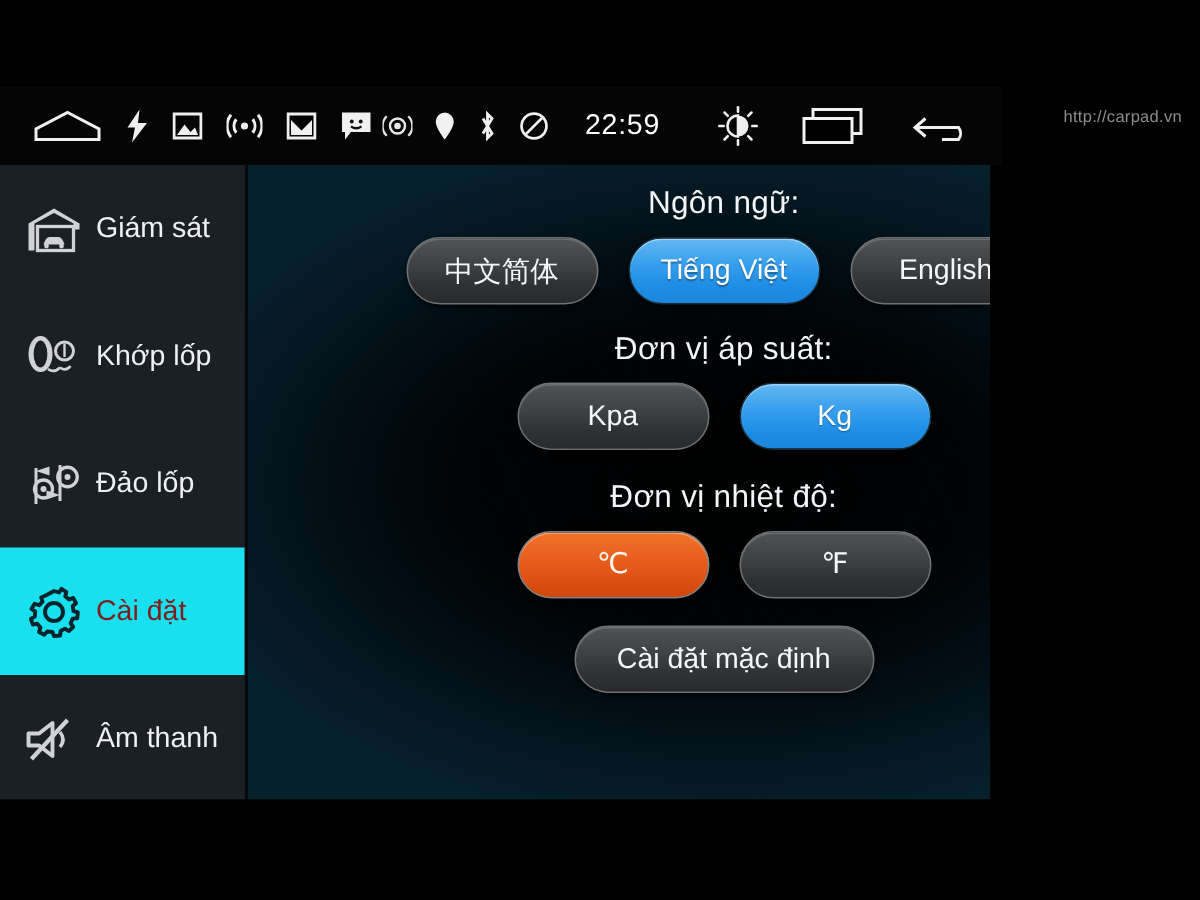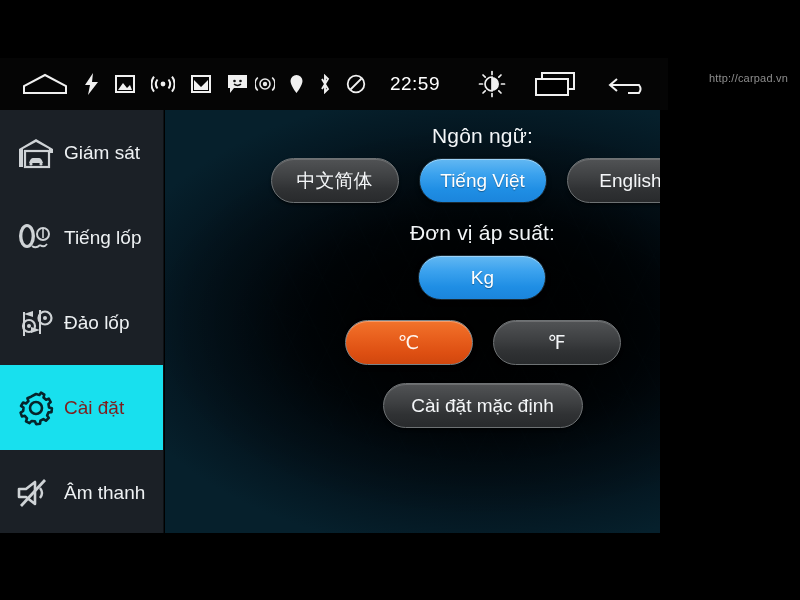--- a/index.html
+++ b/index.html
@@ -211,21 +211,21 @@
         <span class="nav-ico">
           <svg width="44" height="34" viewBox="0 0 44 34">
             <ellipse cx="13" cy="15" rx="8" ry="12" fill="currentColor"></ellipse>
             <ellipse cx="13" cy="15" rx="4.6" ry="9" fill="#1b2026"></ellipse>
             <circle cx="29" cy="13" r="6" fill="none" stroke="currentColor" stroke-width="2"></circle>
             <line x1="29" y1="8" x2="29" y2="17" stroke="currentColor" stroke-width="1.6"></line>
             <path d="M26 24 q4 3 7 -1" fill="none" stroke="currentColor" stroke-width="1.8"></path>
             <path d="M18 25 q4 3 8 -1" fill="none" stroke="currentColor" stroke-width="1.8"></path>
           </svg>
         </span>
-        <span class="nav-lbl">Tiếng lốp</span>
+        <span class="nav-lbl">Khớp lốp</span>
       </div>
 
       <div class="nav-item">
         <span class="nav-ico">
           <svg width="44" height="34" viewBox="0 0 44 34">
             <line x1="10" y1="6" x2="10" y2="30" stroke="currentColor" stroke-width="2"></line>
             <line x1="26" y1="4" x2="26" y2="28" stroke="currentColor" stroke-width="2"></line>
             <circle cx="15" cy="20" r="6" fill="none" stroke="currentColor" stroke-width="2.2"></circle>
             <circle cx="15" cy="20" r="2" fill="currentColor"></circle>
             <circle cx="31" cy="12" r="6.5" fill="none" stroke="currentColor" stroke-width="2.2"></circle>
@@ -270,25 +270,27 @@
           <div class="row">
             <div class="btn">中文简体</div>
             <div class="btn sel-blue">Tiếng Việt</div>
             <div class="btn">English</div>
           </div>
         </div>
 
         <div class="sect press">
           <div class="group-title">Đơn vị áp suất:</div>
           <div class="row">
+            <div class="btn">Kpa</div>
             <div class="btn sel-blue">Kg</div>
           </div>
         </div>
 
         <div class="sect temp">
+          <div class="group-title">Đơn vị nhiệt độ:</div>
           <div class="row">
             <div class="btn sel-orange">℃</div>
             <div class="btn">℉</div>
           </div>
         </div>
 
         <div class="row" style="margin-top:6px;">
           <div class="btn wide">Cài đặt mặc định</div>
         </div>
 

